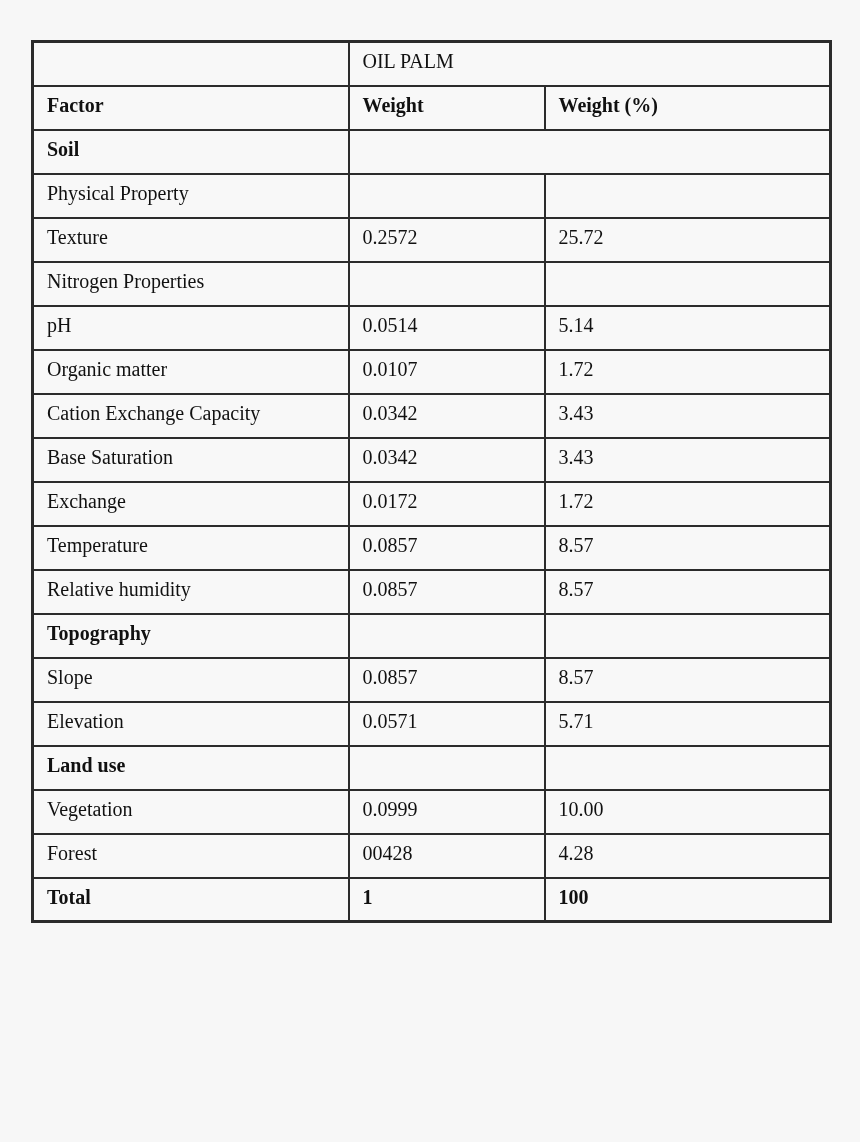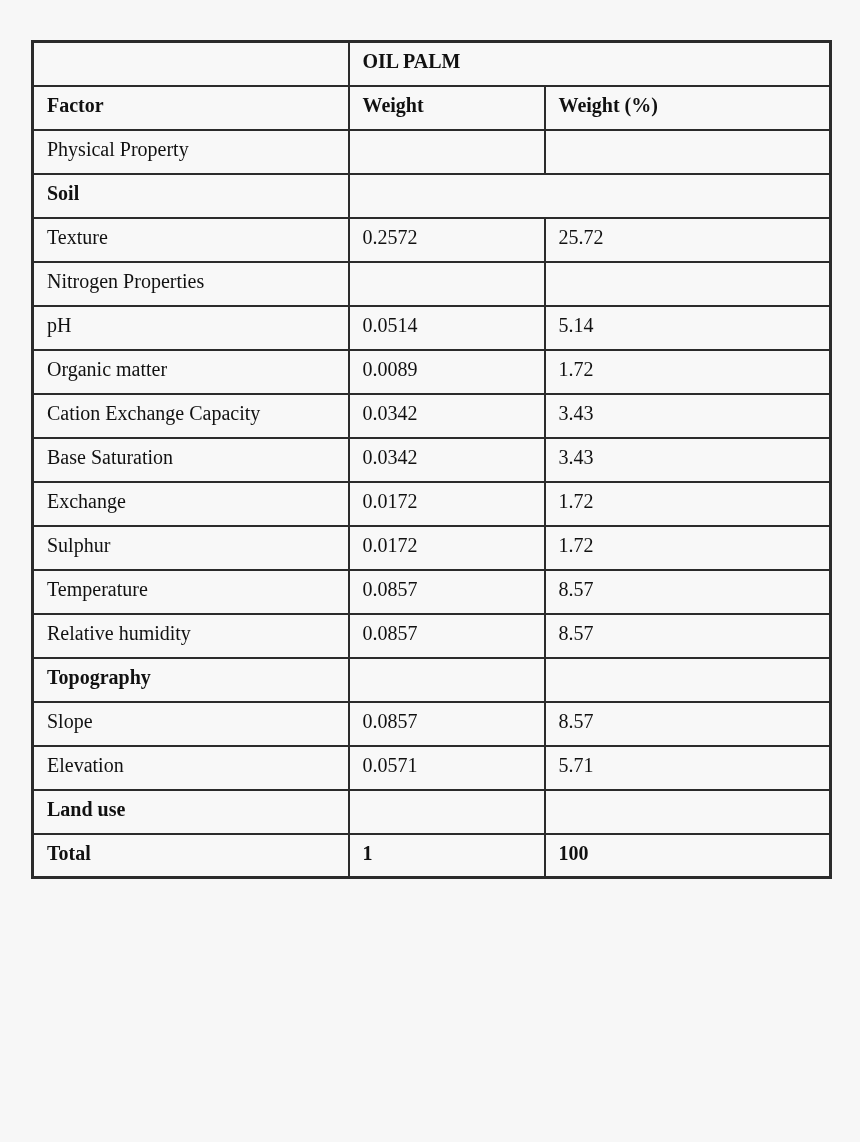--- a/index.html
+++ b/index.html
@@ -28,21 +28,21 @@
     box-sizing: border-box;
     height: 44px;
     vertical-align: top;
     padding: 7px 10px 0 13px;
     font-size: 20px;
     line-height: 1.15;
     overflow: hidden;
     white-space: nowrap;
   }
   td.title-cell {
-    font-weight: bold;
+    font-weight: normal;
     font-size: 21px;
     padding-left: 50px;
     margin-left: 17px;
   }
   .bold { font-weight: bold; font-family: Liberation Serif, serif; }
   tr.row-total td { font-weight: bold; }
 </style>
 </head>
 <body>
 
@@ -58,66 +58,61 @@
         <td></td>
         <td colspan="2" class="title-cell">OIL PALM</td>
       </tr>
       <tr>
         <td class="bold">Factor</td>
         <td class="bold">Weight</td>
         <td class="bold">Weight (%)</td>
       </tr>
 
       <tr>
+        <td class="bold">Soil</td>
+        <td colspan="2"></td>
+      </tr>
+
+      <tr>
         <td>Physical Property</td>
         <td></td>
         <td></td>
-      </tr>
-
-      <tr>
-        <td class="bold">Soil</td>
-        <td colspan="2"></td>
       </tr>
       <tr>
         <td>Texture</td>
         <td>0.2572</td>
         <td>25.72</td>
       </tr>
       <tr>
         <td>Nitrogen Properties</td>
         <td></td>
         <td></td>
       </tr>
       <tr>
         <td>pH</td>
         <td>0.0514</td>
         <td>5.14</td>
       </tr>
       <tr>
         <td>Organic matter</td>
-        <td>0.0089</td>
+        <td>0.0107</td>
         <td>1.72</td>
       </tr>
       <tr>
         <td>Cation Exchange Capacity</td>
         <td>0.0342</td>
         <td>3.43</td>
       </tr>
       <tr>
         <td>Base Saturation</td>
         <td>0.0342</td>
         <td>3.43</td>
       </tr>
       <tr>
         <td>Exchange</td>
-        <td>0.0172</td>
-        <td>1.72</td>
-      </tr>
-      <tr>
-        <td>Sulphur</td>
         <td>0.0172</td>
         <td>1.72</td>
       </tr>
 
       <tr>
         <td>Temperature</td>
         <td>0.0857</td>
         <td>8.57</td>
       </tr>
       <tr>
@@ -140,20 +135,30 @@
         <td>Elevation</td>
         <td>0.0571</td>
         <td>5.71</td>
       </tr>
 
       <tr>
         <td class="bold">Land use</td>
         <td></td>
         <td></td>
       </tr>
+      <tr>
+        <td>Vegetation</td>
+        <td>0.0999</td>
+        <td>10.00</td>
+      </tr>
+      <tr>
+        <td>Forest</td>
+        <td>00428</td>
+        <td>4.28</td>
+      </tr>
 
       <tr class="row-total">
         <td>Total</td>
         <td>1</td>
         <td>100</td>
       </tr>
     </tbody>
   </table>
 </div>
 

